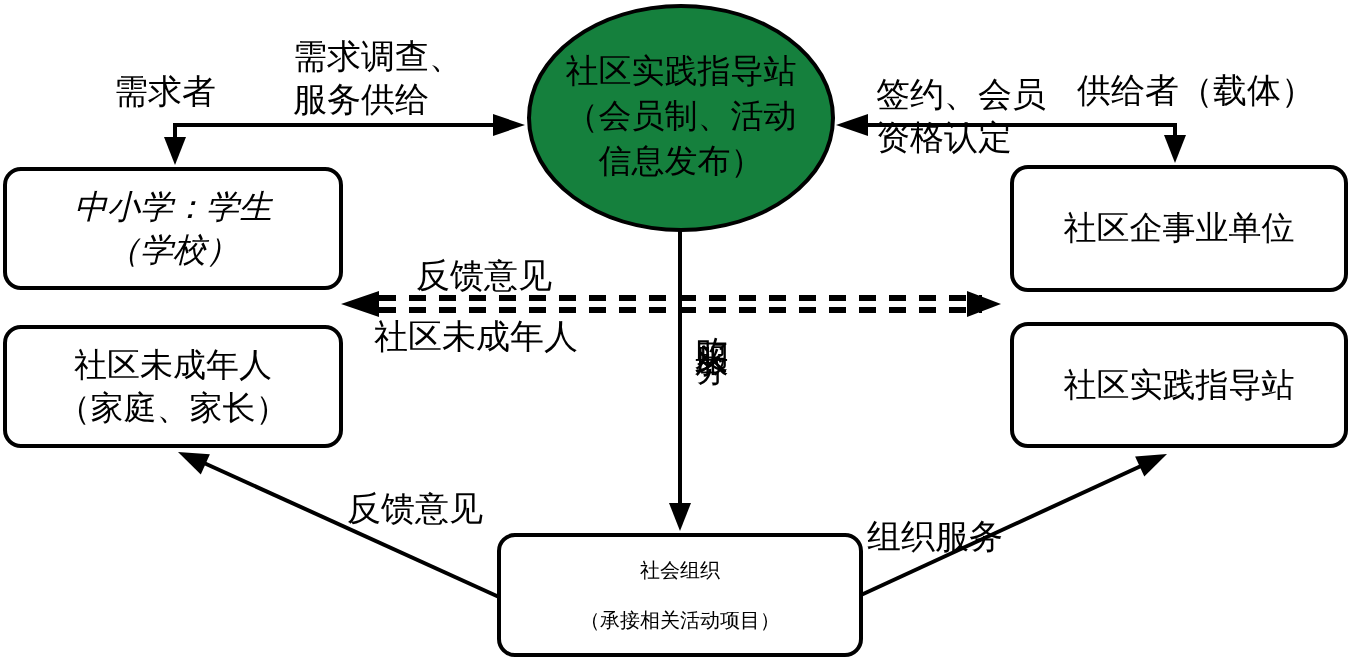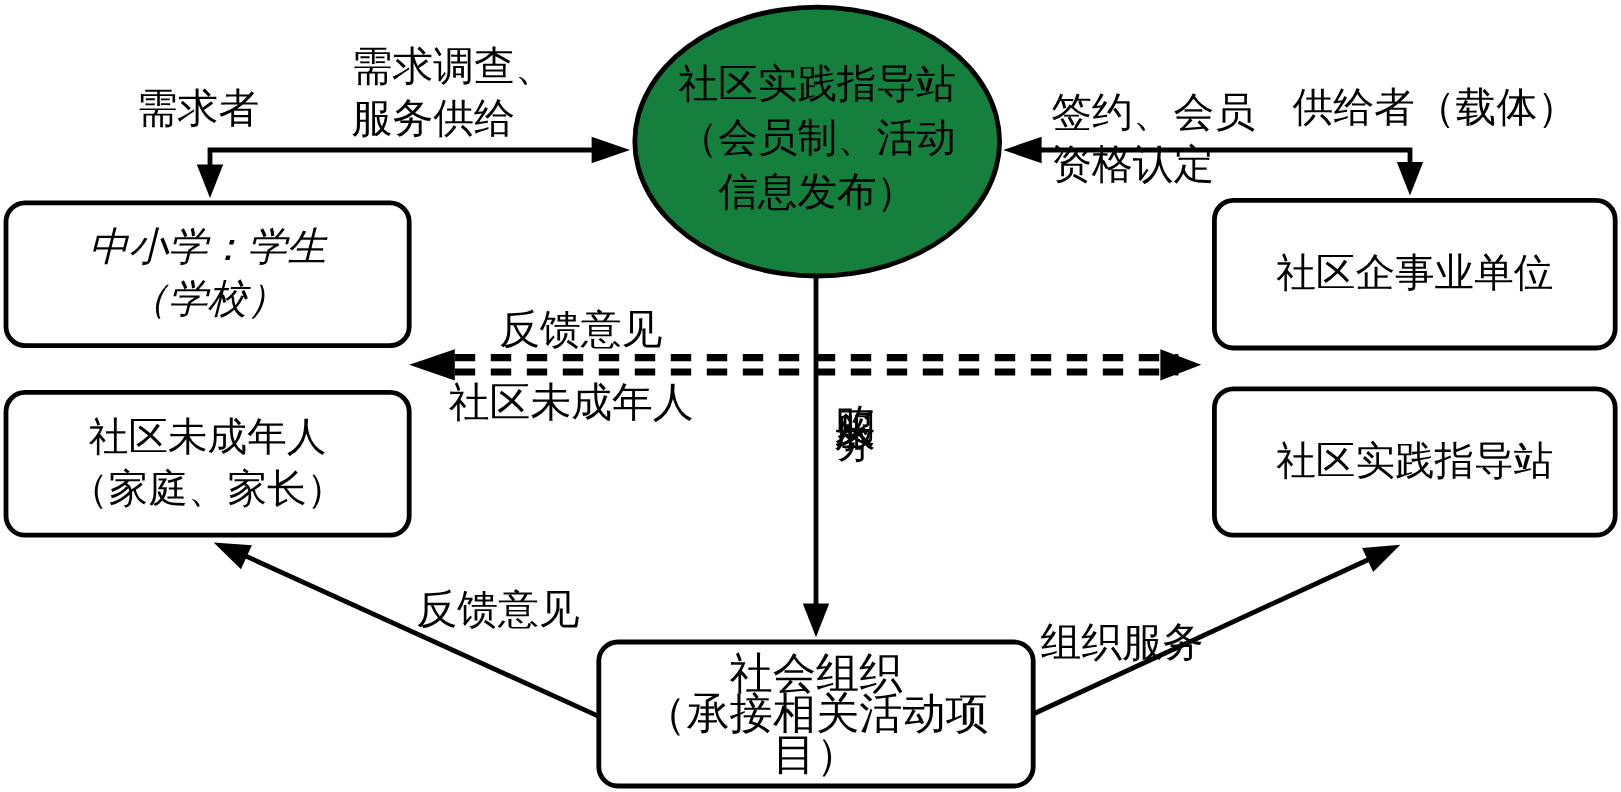--- a/index.html
+++ b/index.html
@@ -21,21 +21,21 @@
     border-radius: 18px;
     background: #ffffff;
     display: flex;
     align-items: center;
     justify-content: center;
     text-align: center;
     font-size: 33px;
     line-height: 43px;
     white-space: pre-line;
   }
-  .node.small { font-size: 36px; line-height: 34px; }
+  .node.small { font-size: 20px; line-height: 50px; }
 
   .ellipse-node {
     position: absolute;
     left: 527px; top: 4px;
     width: 308px; height: 228px;
     box-sizing: border-box;
     border: 4px solid #000;
     border-radius: 50%;
     background: #15803d;
     display: flex;

